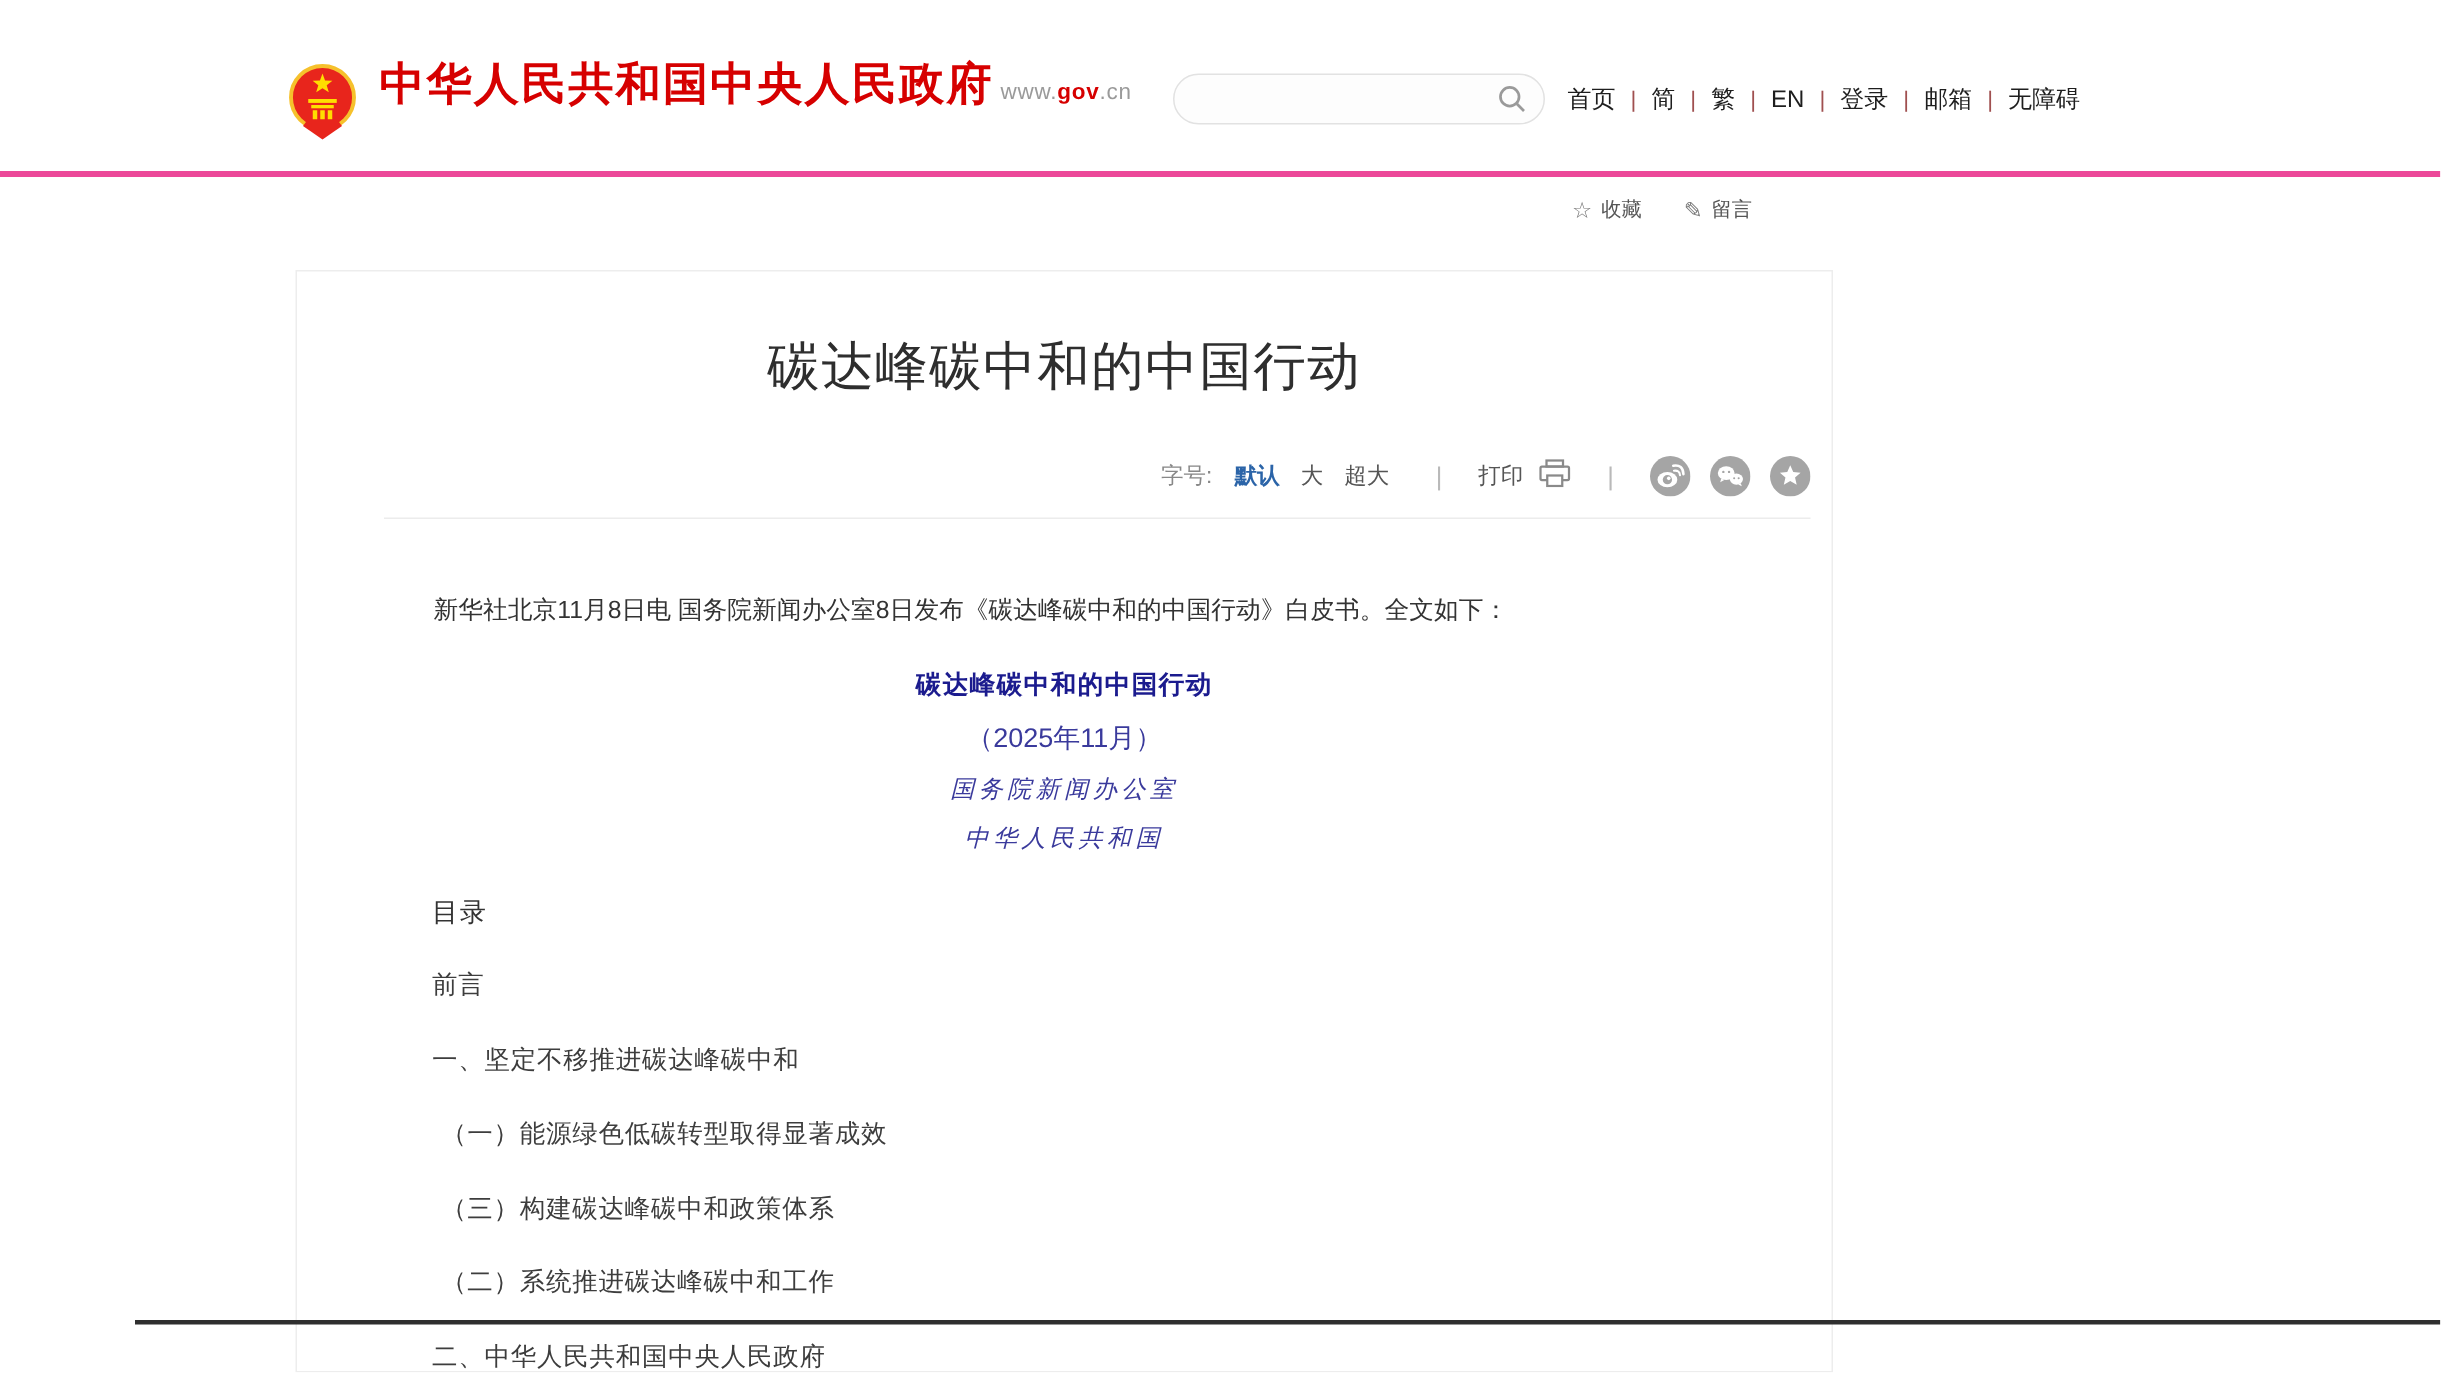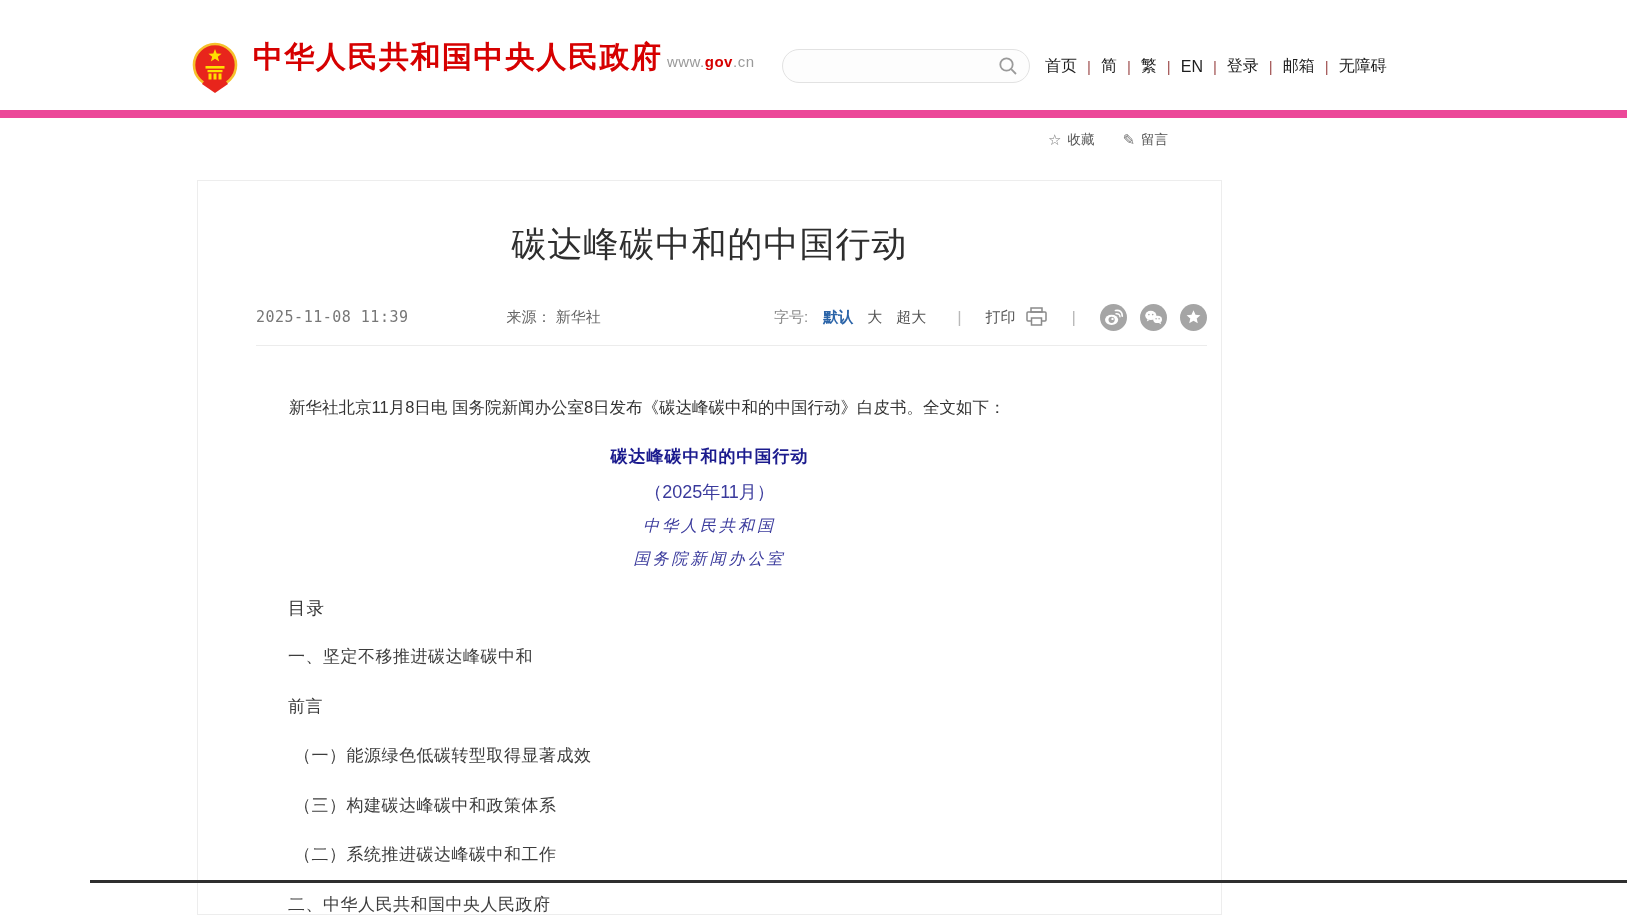--- a/index.html
+++ b/index.html
@@ -1,21 +1,21 @@
 <!DOCTYPE html>
 <html><head>
 <meta charset="utf-8">
 <style>
   * { margin:0; padding:0; box-sizing:border-box; }
   html,body { background:#fff; }
   body { font-family:"Liberation Sans","DejaVu Sans",sans-serif; }
   #app { position:relative; width:1627px; height:915px; background:#fff; overflow:hidden; }
 
   
-  .header { position:absolute; top:0; left:0; width:100%; height:118px; background:#fff; border-bottom:8px solid #ec4899; }
+  .header { position:absolute; top:0; left:0; width:100%; height:118px; background:#fff; border-bottom:4px solid #ec4899; }
   .brand { position:absolute; left:192px; top:40px; display:flex; gap:15px; align-items:flex-start; cursor:pointer; }
   .brand-text .site-title { font-size:30px; font-weight:bold; color:#d60000; line-height:1.15; letter-spacing:1.5px; }
   .site-url { font-size:15px; color:#9a9a9a; margin-top:5px; letter-spacing:0.5px; }
   .site-url .gov { color:#d60000; font-weight:bold; }
 
   .search-box { position:absolute; left:782px; top:49px; width:248px; height:34px; border:1px solid #e2e2e2;
     border-radius:17px; background:#fdfdfd; display:flex; align-items:center; padding:0 11px 0 4px; }
   .search-box input { flex:1; height:100%; border:none; outline:none; background:transparent; padding-left:14px; font-size:14px; color:#333; }
   .search-icon { width:20px; height:20px; cursor:pointer; flex:0 0 auto; }
 
@@ -120,24 +120,20 @@
     <span class="qa-item">
       <span class="qa-icon">✎</span>
       <span>留言</span>
     </span>
   </div>
 
   <div class="card">
     <h1 class="article-title">碳达峰碳中和的中国行动</h1>
 
     <div class="meta-row">
-      <div class="meta-left">
-        <span class="meta-date">2025-11-08 11:39</span>
-        <span class="meta-source"><span>来源：</span> <span>新华社</span></span>
-      </div>
       <div class="meta-right">
         <span class="fs-label">字号:</span>
         <span class="fs-option active">默认</span>
         <span class="fs-option">大</span>
         <span class="fs-option">超大</span>
         <span class="meta-sep">|</span>
         <span class="print-btn">
           <span>打印</span>
           <span>
             <svg width="23" height="19" viewBox="0 0 23 19" fill="none" stroke="#8a8a8a" stroke-width="1.5">
@@ -180,28 +176,28 @@
           </span>
         </span>
       </div>
     </div>
 
     <p class="lead">新华社北京11月8日电 国务院新闻办公室8日发布《碳达峰碳中和的中国行动》白皮书。全文如下：</p>
 
     <div class="doc-head">
       <div class="doc-title">碳达峰碳中和的中国行动</div>
       <div class="doc-date">（2025年11月）</div>
+      <div class="doc-issuer">国务院新闻办公室</div>
       <div class="doc-issuer">中华人民共和国</div>
-      <div class="doc-issuer">国务院新闻办公室</div>
     </div>
 
     <div class="toc-heading">目录</div>
     <ul class="toc-list">
+      <li>前言</li>
       <li>一、坚定不移推进碳达峰碳中和</li>
-      <li>前言</li>
       <li class="indent">（一）能源绿色低碳转型取得显著成效</li>
       <li class="indent">（三）构建碳达峰碳中和政策体系</li>
       <li class="indent">（二）系统推进碳达峰碳中和工作</li>
       <li>二、中华人民共和国中央人民政府</li>
 
     </ul>
   </div>
 
   <div class="bottom-line"></div>
 </div>

